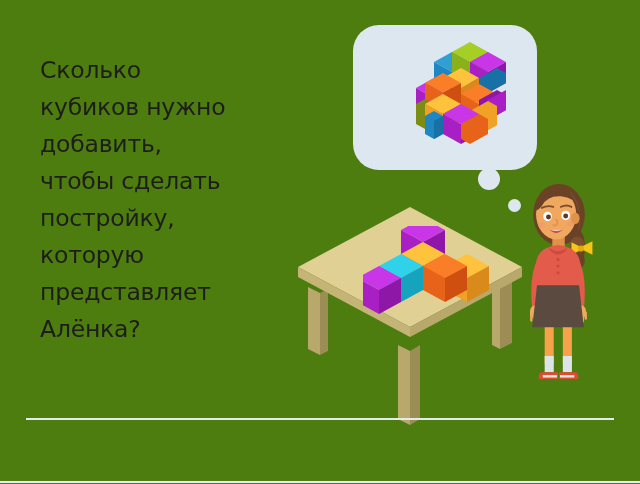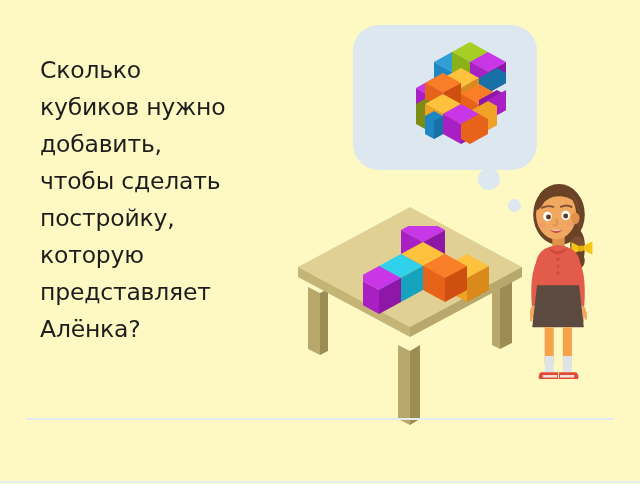--- a/index.html
+++ b/index.html
@@ -3,21 +3,21 @@
 <meta charset="utf-8">
 <style>
   html,body{margin:0;padding:0;}
   body{
     width:640px;height:484px;
     background:#ffffff;
     font-family:"DejaVu Sans", sans-serif;
     overflow:hidden;
     position:relative;
   }
-  #stage{position:relative;width:640px;height:484px;background:#fef9c3;}
+  #stage{position:relative;width:640px;height:484px;background:#4d7c0f;}
 
   
   #question{
     position:absolute;
     left:40px; top:52px;
     width:270px;
     font-family:"DejaVu Sans", sans-serif;
     font-size:23.5px;
     line-height:37px;
     color:#1d1d1d;

